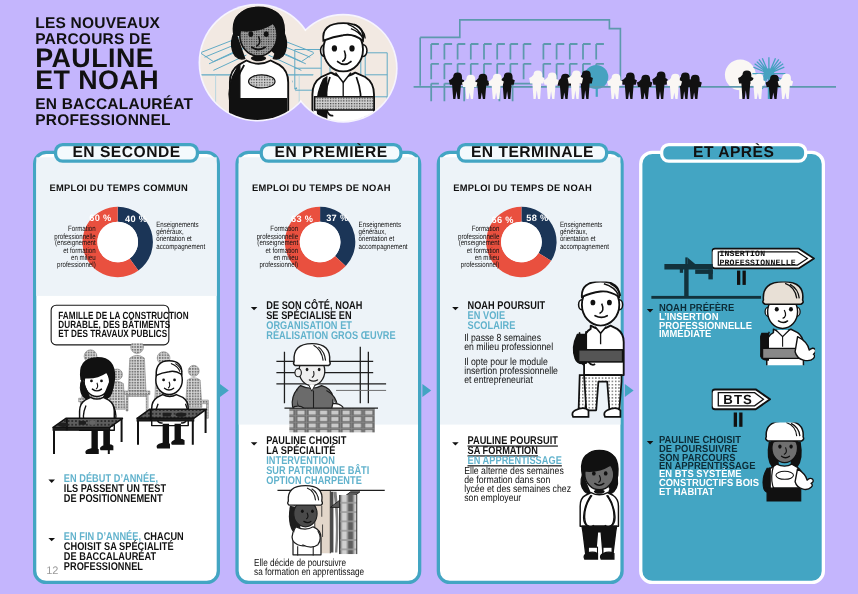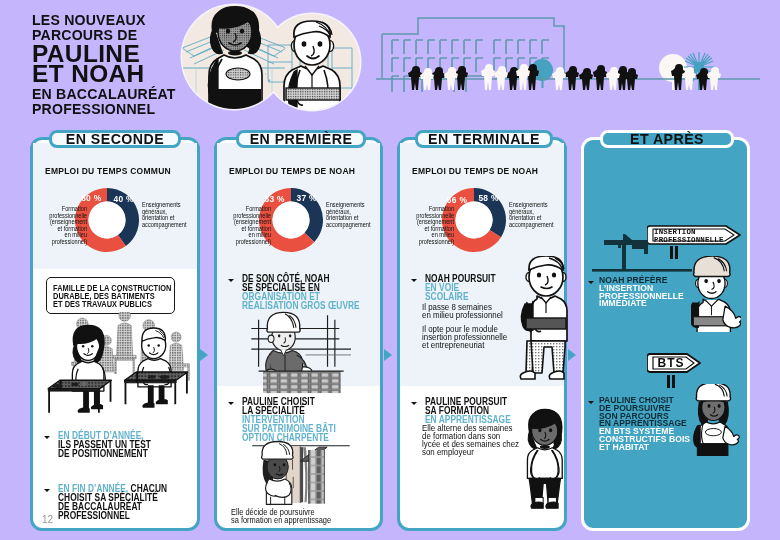--- a/index.html
+++ b/index.html
@@ -267,21 +267,21 @@
       <div class="lg">en milieu</div>
       <div class="lg">professionnel)</div>
     </div>
     <div class="legend rleg" style="left:109px;top:62px;width:60px;">
       <div class="lg">Enseignements</div>
       <div class="lg">généraux,</div>
       <div class="lg">orientation et</div>
       <div class="lg">accompagnement</div>
     </div>
 
-    <div class="roundbox" style="left:13px;top:136.5px;width:129px;height:37px;padding:6px 0 0 6px;">
+    <div class="roundbox" style="left:13px;top:136.5px;width:108px;height:37px;padding:6px 0 0 6px;">
       <div class="cbl">FAMILLE DE LA CONSTRUCTION</div>
       <div class="cbl">DURABLE, DES BÂTIMENTS</div>
       <div class="cbl">ET DES TRAVAUX PUBLICS</div>
     </div>
 
     <svg class="illus1" viewBox="0 0 200 132" width="166" height="110" style="position:absolute;left:2px;top:172px;">
       <defs>
         <pattern id="dotbg" width="3" height="3" patternUnits="userSpaceOnUse">
           <rect width="3" height="3" fill="#d8d8d8"></rect>
             <rect width="1.8" height="1.8" fill="#6a6a6a"></rect>
@@ -573,21 +573,21 @@
         <path d="M22 45 q-4 16 2 28 q3 4 6 2" fill="none" stroke="#111" stroke-width="1.6"></path>
         <path d="M14 48 q-6 12 -2 22 q2 6 10 4 l0 -26 z" fill="#111" stroke="#111" stroke-width="1.4"></path>
         <rect x="15" y="62" width="40" height="11" fill="#555" stroke="#111" stroke-width="1.4"></rect>
         <path d="M16 85 l8 0 l-3 32 l-6 0 z" fill="url(#denim)" stroke="#111" stroke-width="1.6"></path>
         <path d="M20 85 l34 0 l0 6 l-2 26 l-9 0 l-2 -26 l-8 0 l-2 26 l-9 0z" fill="url(#denim)" stroke="#111" stroke-width="1.6" stroke-linejoin="round"></path>
         <path d="M12 117 q8 -4 12 0 l0 6 l-14 0 q-2 -4 2 -6z" fill="#fff" stroke="#111" stroke-width="1.6"></path>
         <path d="M41 117 q8 -4 12 0 l0 6 l-14 0 q-2 -4 2 -6z" fill="#fff" stroke="#111" stroke-width="1.6"></path>
       </g>
     </svg>
 
-    <div class="bullet" style="left:11px;top:258px;">
+    <div class="bullet" style="left:11px;top:258px;text-decoration:underline;">
         <span class="tri"></span>
         <div class="txt">
           <div class="bline"><span class="">PAULINE POURSUIT</span></div>
           <div class="bline"><span class="">SA FORMATION</span></div>
           <div class="bline"><span class="bl">EN APPRENTISSAGE</span></div>
         </div>
       </div>
     <div class="note" style="left:22px;top:284px;width:108px;">
       <div class="nline">Elle alterne des semaines</div>
       <div class="nline">de formation dans son</div>

